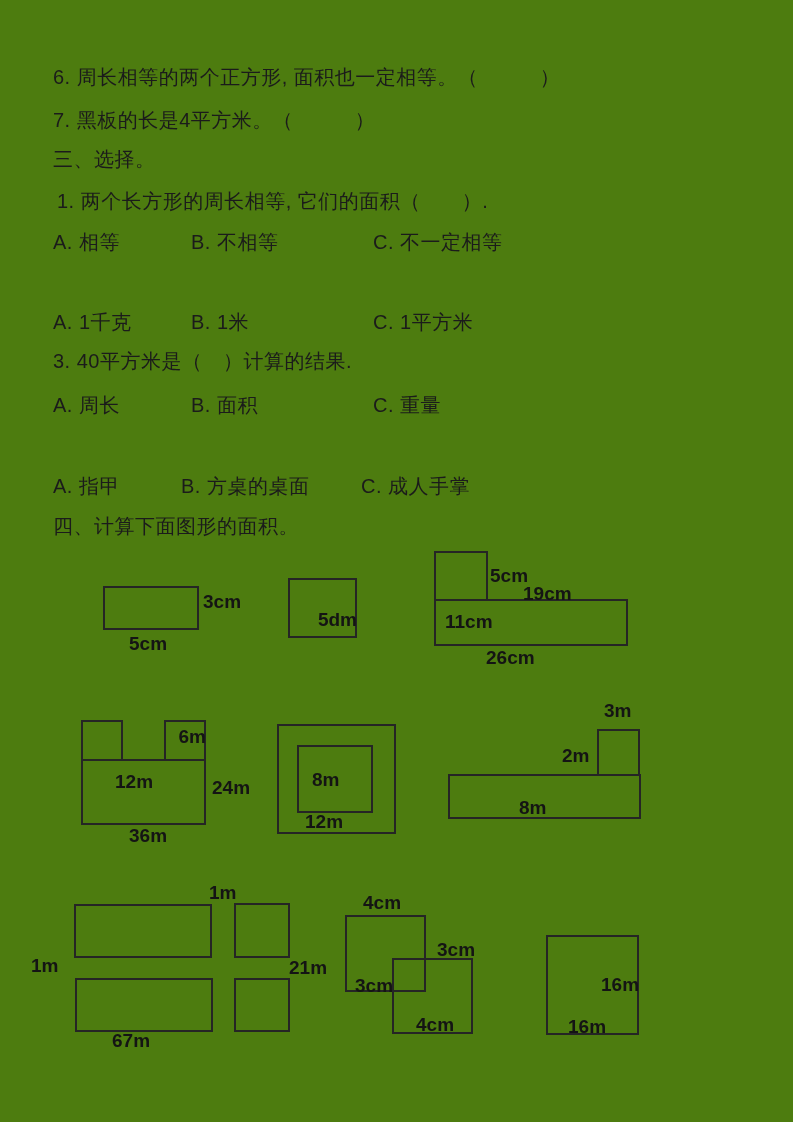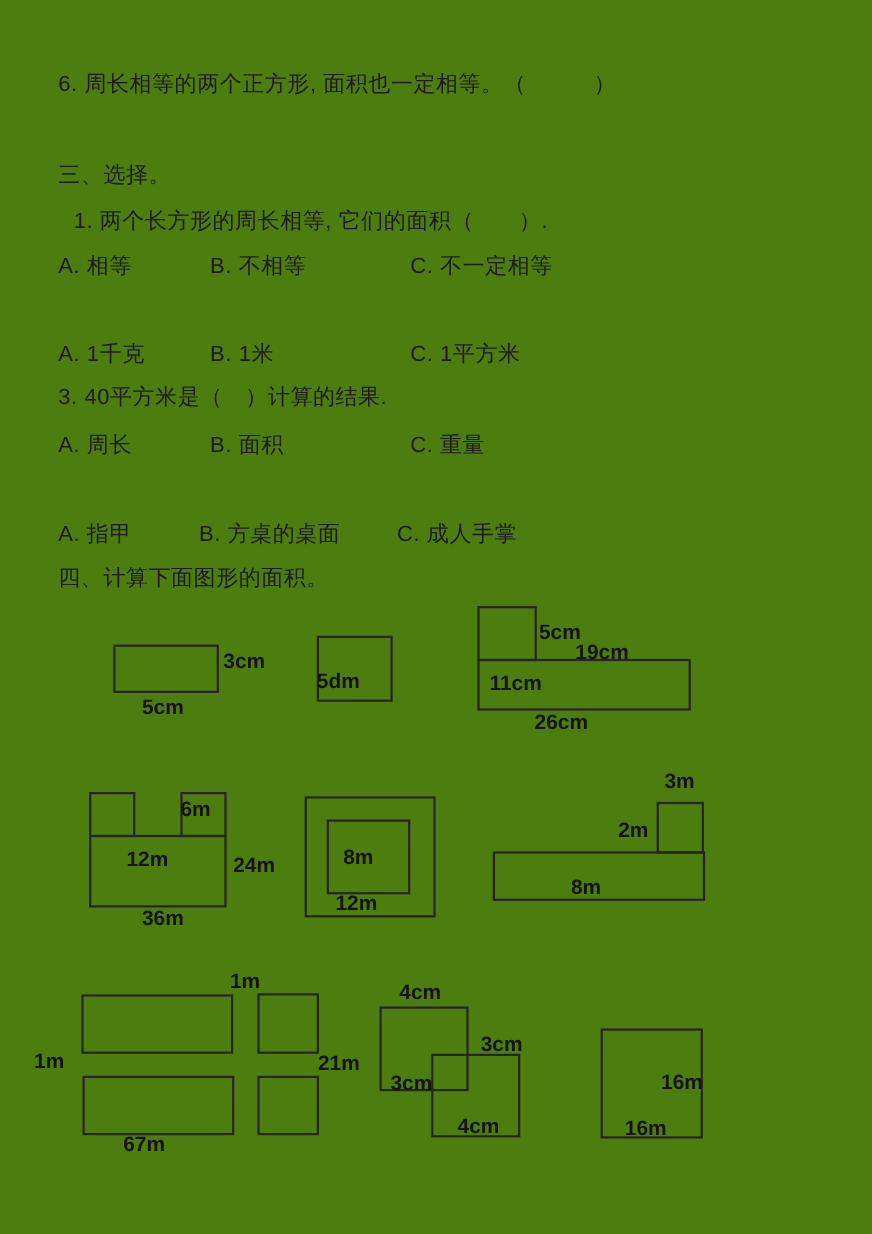--- a/index.html
+++ b/index.html
@@ -26,31 +26,32 @@
     box-sizing:border-box;
   }
   .flabel{
     position:absolute;
     font-size:19px;
     font-weight:bold;
     color:#141414;
     white-space:nowrap;
     line-height:20px;
   }
-  .center{text-align:left;}
+  .center{text-align:right;}
 </style>
 </head>
 <body>
 
 <div id="page">
 
   <div class="tline" style="left:53px;top:66px">6. 周长相等的两个正方形, 面积也一定相等。（　　　）</div>
+  <div class="tline" style="left:53px;top:109px">7. 黑板的长是4平方米。（　　　）</div>
   <div class="tline" style="left:53px;top:148px">三、选择。</div>
 
-  <div class="tline" style="left:67px;top:190px">1. 两个长方形的周长相等, 它们的面积（　　）.</div>
+  <div class="tline" style="left:57px;top:190px">1. 两个长方形的周长相等, 它们的面积（　　）.</div>
   <div class="tline" style="left:53px;top:231px">A. 相等</div>
   <div class="tline" style="left:191px;top:231px">B. 不相等</div>
   <div class="tline" style="left:373px;top:231px">C. 不一定相等</div>
 
   <div class="tline" style="left:53px;top:311px">A. 1千克</div>
   <div class="tline" style="left:191px;top:311px">B. 1米</div>
   <div class="tline" style="left:373px;top:311px">C. 1平方米</div>
 
   <div class="tline" style="left:53px;top:350px">3. 40平方米是（　）计算的结果.</div>
   <div class="tline" style="left:53px;top:394px">A. 周长</div>

